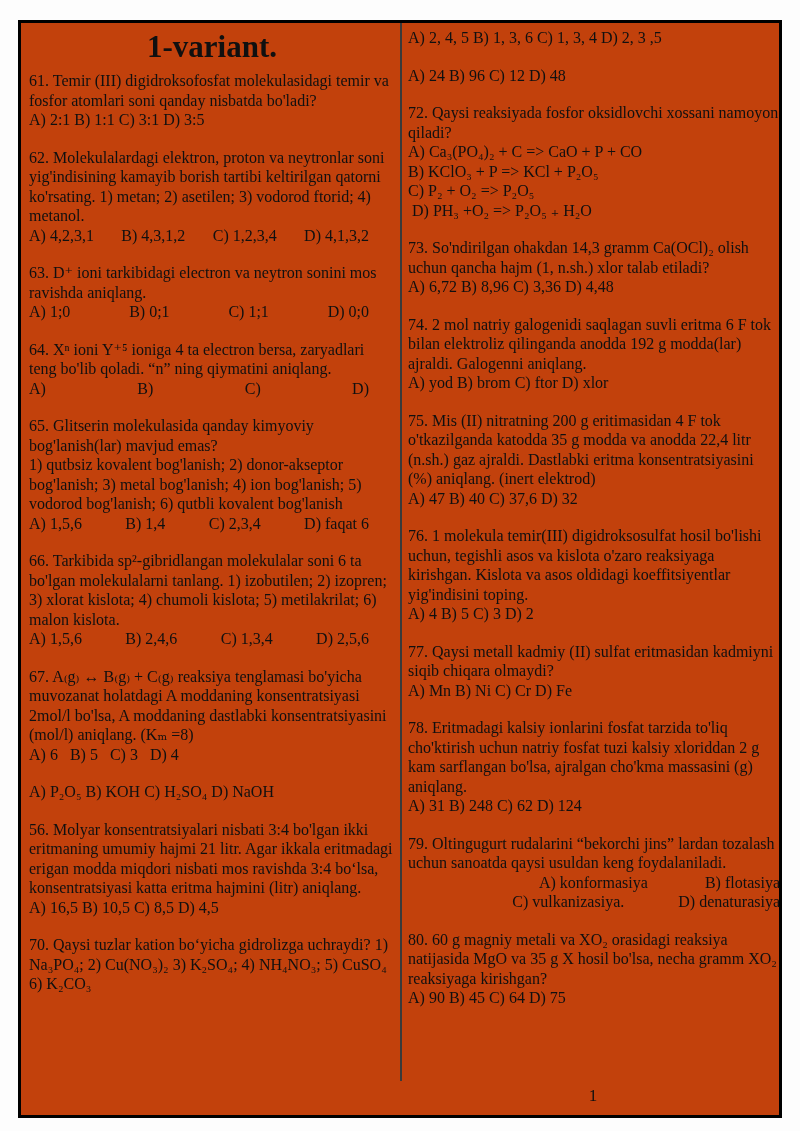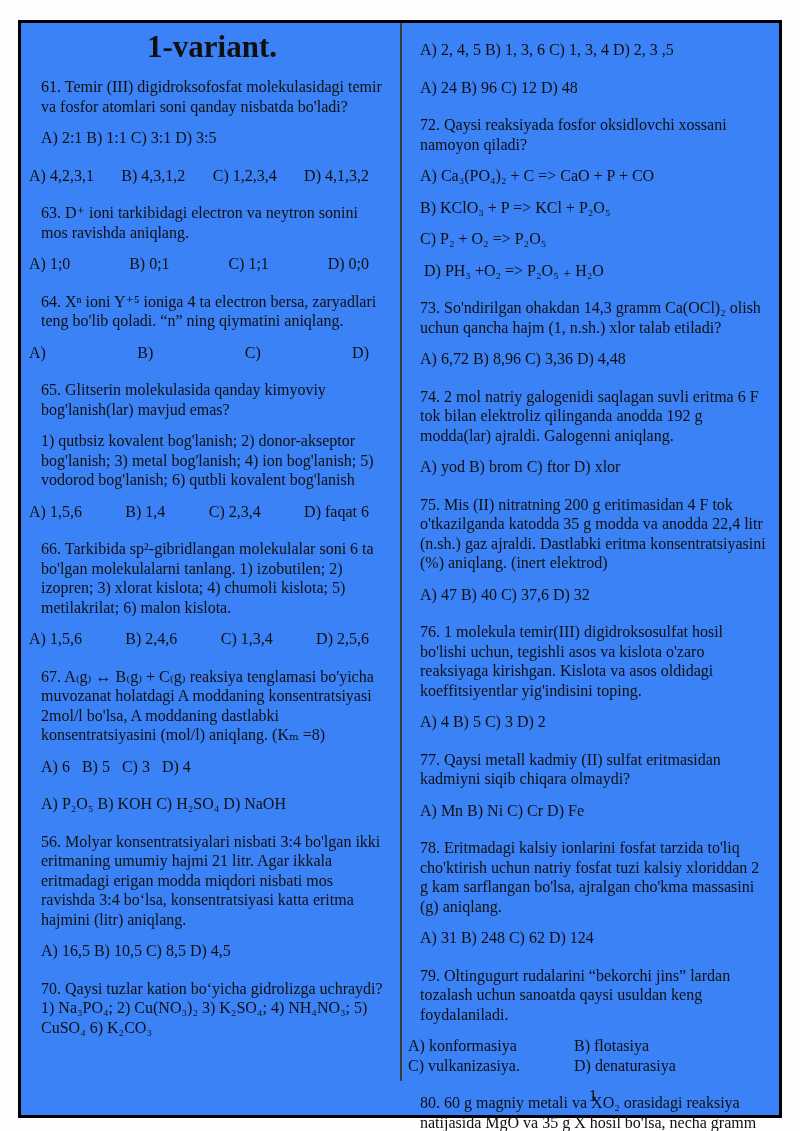--- a/index.html
+++ b/index.html
@@ -11,21 +11,21 @@
     font-family: "Liberation Serif", "DejaVu Serif", serif;
     color: #101010;
   }
   .sheet {
     position: absolute;
     left: 18px;
     top: 20px;
     width: 764px;
     height: 1098px;
     border: 3px solid #000;
-    background: #3b82f6;
+    background: #c2410c;
     box-sizing: border-box;
   }
   .divider {
     position: absolute;
     left: 379px;
     top: 0;
     width: 2px;
     height: 1058px;
     background: #3a3a3a;
   }
@@ -44,35 +44,35 @@
   .title {
     font-size: 31px;
     line-height: 37px;
     font-weight: bold;
     text-align: center;
     margin: 0 0 6px 0;
   }
   .q-block { margin-bottom: 18px; }
   .q-block:last-child { margin-bottom: 0; }
   .q-text, .q-line {
-    margin: 12px;
+    margin: 0;
     font-size: 16px;
     line-height: 19.5px;
     white-space: pre-wrap;
   }
   .q-num { font-weight: normal; }
   .opts {
     display: flex;
     justify-content: space-between;
     max-width: 340px;
     font-size: 16px;
     line-height: 19.5px;
   }
   .opts.cols {
-    justify-content: flex-start;
+    justify-content: flex-end;
     max-width: 100%;
   }
   .opts.cols span:first-child { flex: 0 0 166px; }
   .page-number {
     position: absolute;
     left: 552px;
     top: 1063px;
     width: 40px;
     text-align: center;
     font-size: 17px;
@@ -83,20 +83,21 @@
 
 <div class="sheet">
   <div class="col col-left">
     <h1 class="title">1-variant.</h1>
     <div id="left-questions">
         <div class="q-block">
           <p class="q-text"><span class="q-num">61. </span><span>Temir (III) digidroksofosfat molekulasidagi temir va fosfor atomlari soni qanday nisbatda bo'ladi?</span></p>
           <p class="q-line">A) 2:1 B) 1:1 C) 3:1 D) 3:5</p>
         </div>
         <div class="q-block">
+          <p class="q-text"><span class="q-num">62. </span><span>Molekulalardagi elektron, proton va neytronlar soni yig'indisining kamayib borish tartibi keltirilgan qatorni ko'rsating. 1) metan; 2) asetilen; 3) vodorod ftorid; 4) metanol.</span></p>
           <div class="opts">
             <span>A) 4,2,3,1</span>
             <span>B) 4,3,1,2</span>
             <span>C) 1,2,3,4</span>
             <span>D) 4,1,3,2</span>
           </div>
         </div>
         <div class="q-block">
           <p class="q-text"><span class="q-num">63. </span><span>D⁺ ioni tarkibidagi electron va neytron sonini mos ravishda aniqlang.</span></p>
           <div class="opts">

